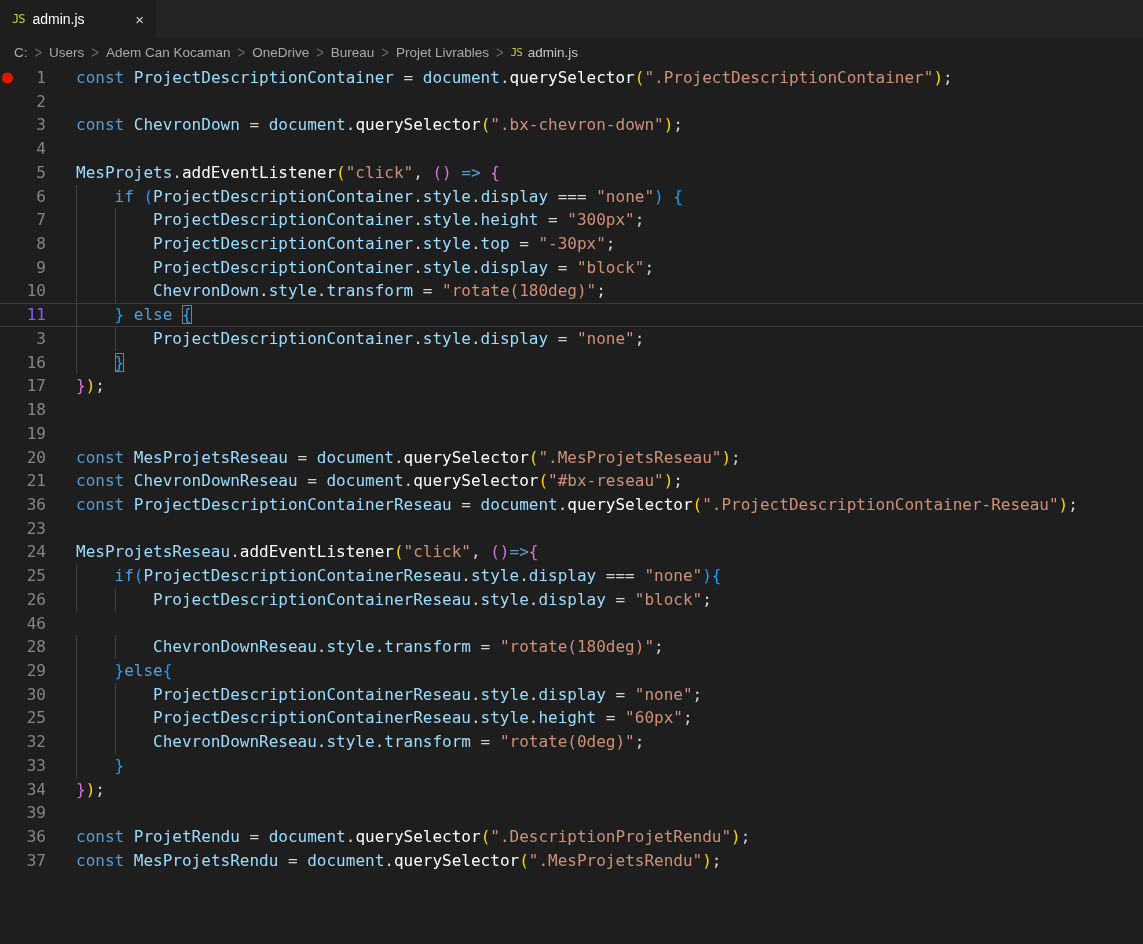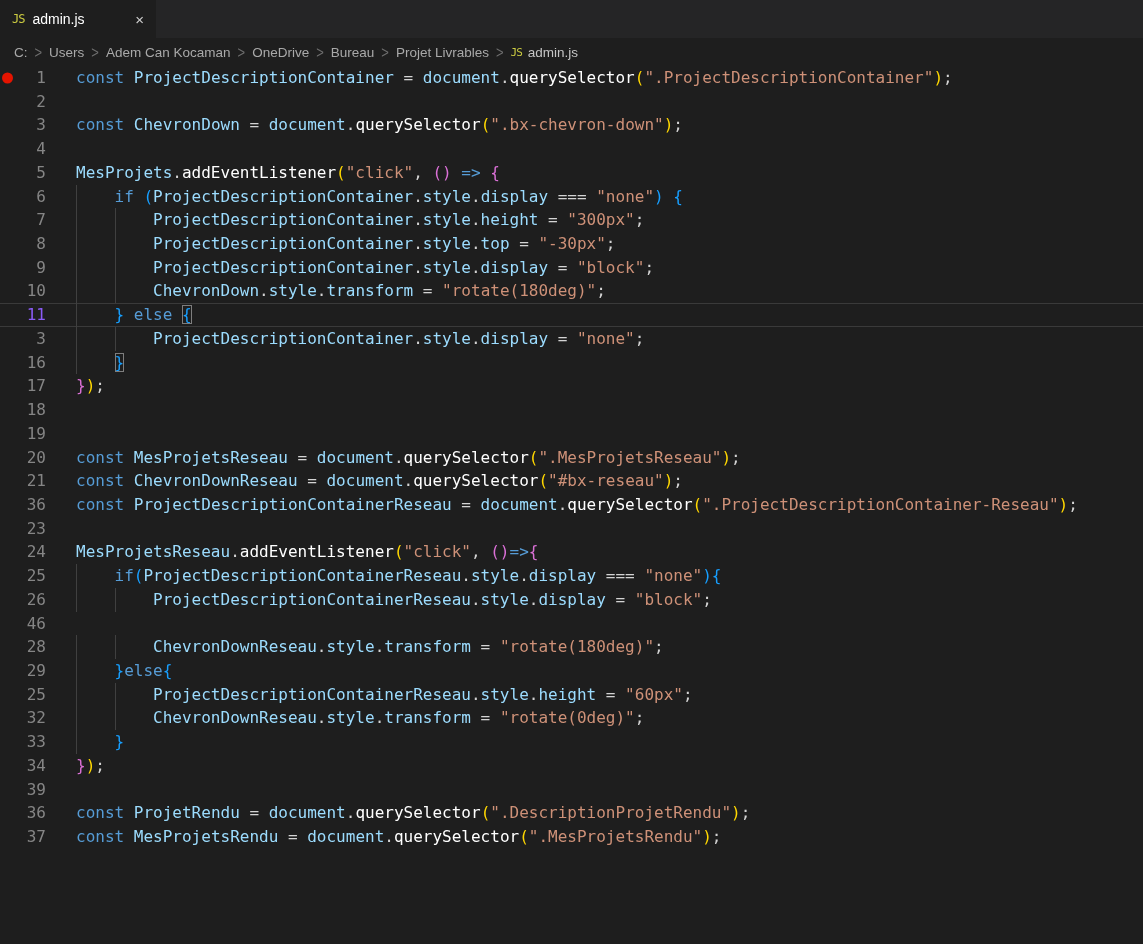--- a/index.html
+++ b/index.html
@@ -230,20 +230,26 @@
         <div class="code"><span class="i">    </span><span class="i">    </span><span class="v">ChevronDownReseau</span><span class="p">.</span><span class="v">style</span><span class="p">.</span><span class="v">transform</span><span class="p"> = </span><span class="s">"rotate(180deg)"</span><span class="p">;</span></div>
       </div>
       <div class="line">
         <div class="gutter">
           <span class="ln">29</span>
         </div>
         <div class="code"><span class="i">    </span><span class="g3">}</span><span class="k">else</span><span class="g3">{</span></div>
       </div>
       <div class="line">
         <div class="gutter">
+          <span class="ln">30</span>
+        </div>
+        <div class="code"><span class="i">    </span><span class="i">    </span><span class="v">ProjectDescriptionContainerReseau</span><span class="p">.</span><span class="v">style</span><span class="p">.</span><span class="v">display</span><span class="p"> = </span><span class="s">"none"</span><span class="p">;</span></div>
+      </div>
+      <div class="line">
+        <div class="gutter">
           <span class="ln">25</span>
         </div>
         <div class="code"><span class="i">    </span><span class="i">    </span><span class="v">ProjectDescriptionContainerReseau</span><span class="p">.</span><span class="v">style</span><span class="p">.</span><span class="v">height</span><span class="p"> = </span><span class="s">"60px"</span><span class="p">;</span></div>
       </div>
       <div class="line">
         <div class="gutter">
           <span class="ln">32</span>
         </div>
         <div class="code"><span class="i">    </span><span class="i">    </span><span class="v">ChevronDownReseau</span><span class="p">.</span><span class="v">style</span><span class="p">.</span><span class="v">transform</span><span class="p"> = </span><span class="s">"rotate(0deg)"</span><span class="p">;</span></div>
       </div>

